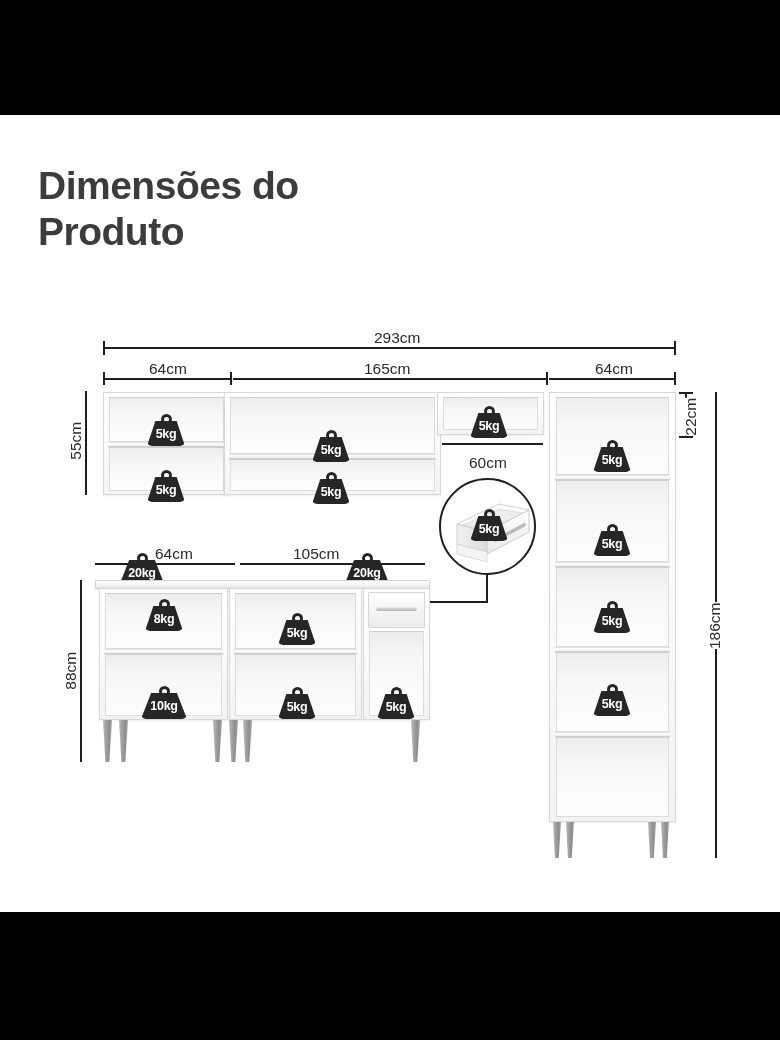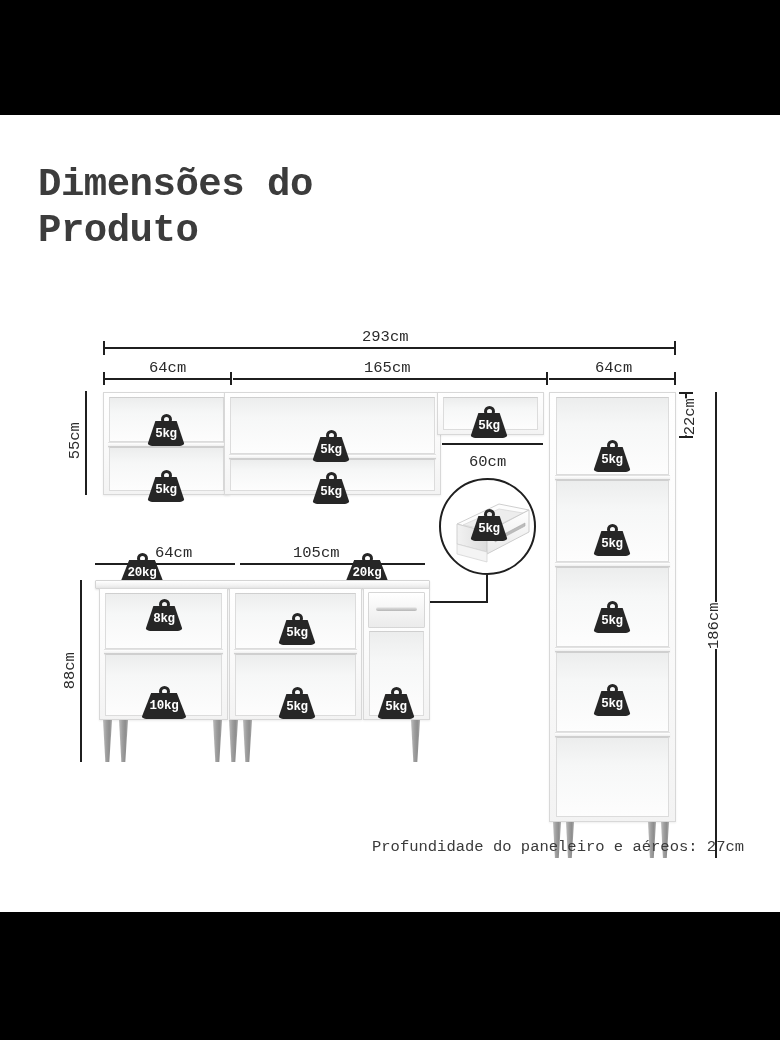--- a/index.html
+++ b/index.html
@@ -3,21 +3,21 @@
 <meta charset="utf-8">
 <style>
   * { box-sizing: border-box; margin: 0; padding: 0; }
   body {
     width: 780px; height: 1040px;
     background: #000;
     font-family: "Liberation Sans", sans-serif;
     overflow: hidden;
     position: relative;
   }
-  #stage { position: absolute; inset: 0; font-family: Liberation Mono, monospace; }
+  #stage { position: absolute; inset: 0; }
 
   .letterbox { position: absolute; left: 0; width: 780px; background: #000; }
   .lb-top { top: 0; height: 115px; }
   .lb-bottom { top: 912px; height: 128px; }
 
   .canvas {
     position: absolute; left: 0; top: 115px;
     width: 780px; height: 797px;
     background: #ffffff;
   }
@@ -163,21 +163,21 @@
   <div class="letterbox lb-top"></div>
   <div class="letterbox lb-bottom"></div>
 
   <div class="canvas">
 
     <div class="title">Dimensões do Produto</div>
 
     <div class="dim-line dim-h" style="left:103px; top:232px; width:573px;"></div>
     <div class="tick-v" style="left:103px; top:226px; height:14px;"></div>
     <div class="tick-v" style="left:674px; top:226px; height:14px;"></div>
-    <div class="dim-label" style="left:355px; top:215px;">293cm</div>
+    <div class="dim-label" style="left:367px; top:215px;">293cm</div>
 
     <div class="dim-line dim-h" style="left:103px; top:263px; width:127px;"></div>
     <div class="dim-line dim-h" style="left:233px; top:263px; width:313px;"></div>
     <div class="dim-line dim-h" style="left:549px; top:263px; width:127px;"></div>
     <div class="tick-v" style="left:103px; top:257px; height:13px;"></div>
     <div class="tick-v" style="left:230px; top:257px; height:13px;"></div>
     <div class="tick-v" style="left:546px; top:257px; height:13px;"></div>
     <div class="tick-v" style="left:674px; top:257px; height:13px;"></div>
     <div class="dim-label" style="left:142px; top:246px;">64cm</div>
     <div class="dim-label" style="left:357px; top:246px;text-align:right;">165cm</div>
@@ -378,16 +378,15 @@
       <div class="txt">5kg</div>
     </div>
 
     <div class="leg" style="left:103px; top:605px; width:9px; height:42px; clip-path:polygon(0 0,100% 0,70% 100%,26% 100%);"></div>
     <div class="leg" style="left:119px; top:605px; width:9px; height:42px; clip-path:polygon(0 0,100% 0,70% 100%,26% 100%);"></div>
     <div class="leg" style="left:213px; top:605px; width:9px; height:42px; clip-path:polygon(0 0,100% 0,70% 100%,26% 100%);"></div>
     <div class="leg" style="left:229px; top:605px; width:9px; height:42px; clip-path:polygon(0 0,100% 0,70% 100%,26% 100%);"></div>
     <div class="leg" style="left:243px; top:605px; width:9px; height:42px; clip-path:polygon(0 0,100% 0,70% 100%,26% 100%);"></div>
     <div class="leg" style="left:411px; top:605px; width:9px; height:42px; clip-path:polygon(0 0,100% 0,70% 100%,26% 100%);"></div>
 
-    <div class="footnote" style="left:372px; top:723px;">Profundidade do paneleiro e aéreos: 27cm</div>
 
   </div>
 </div>
 
 </body></html>

